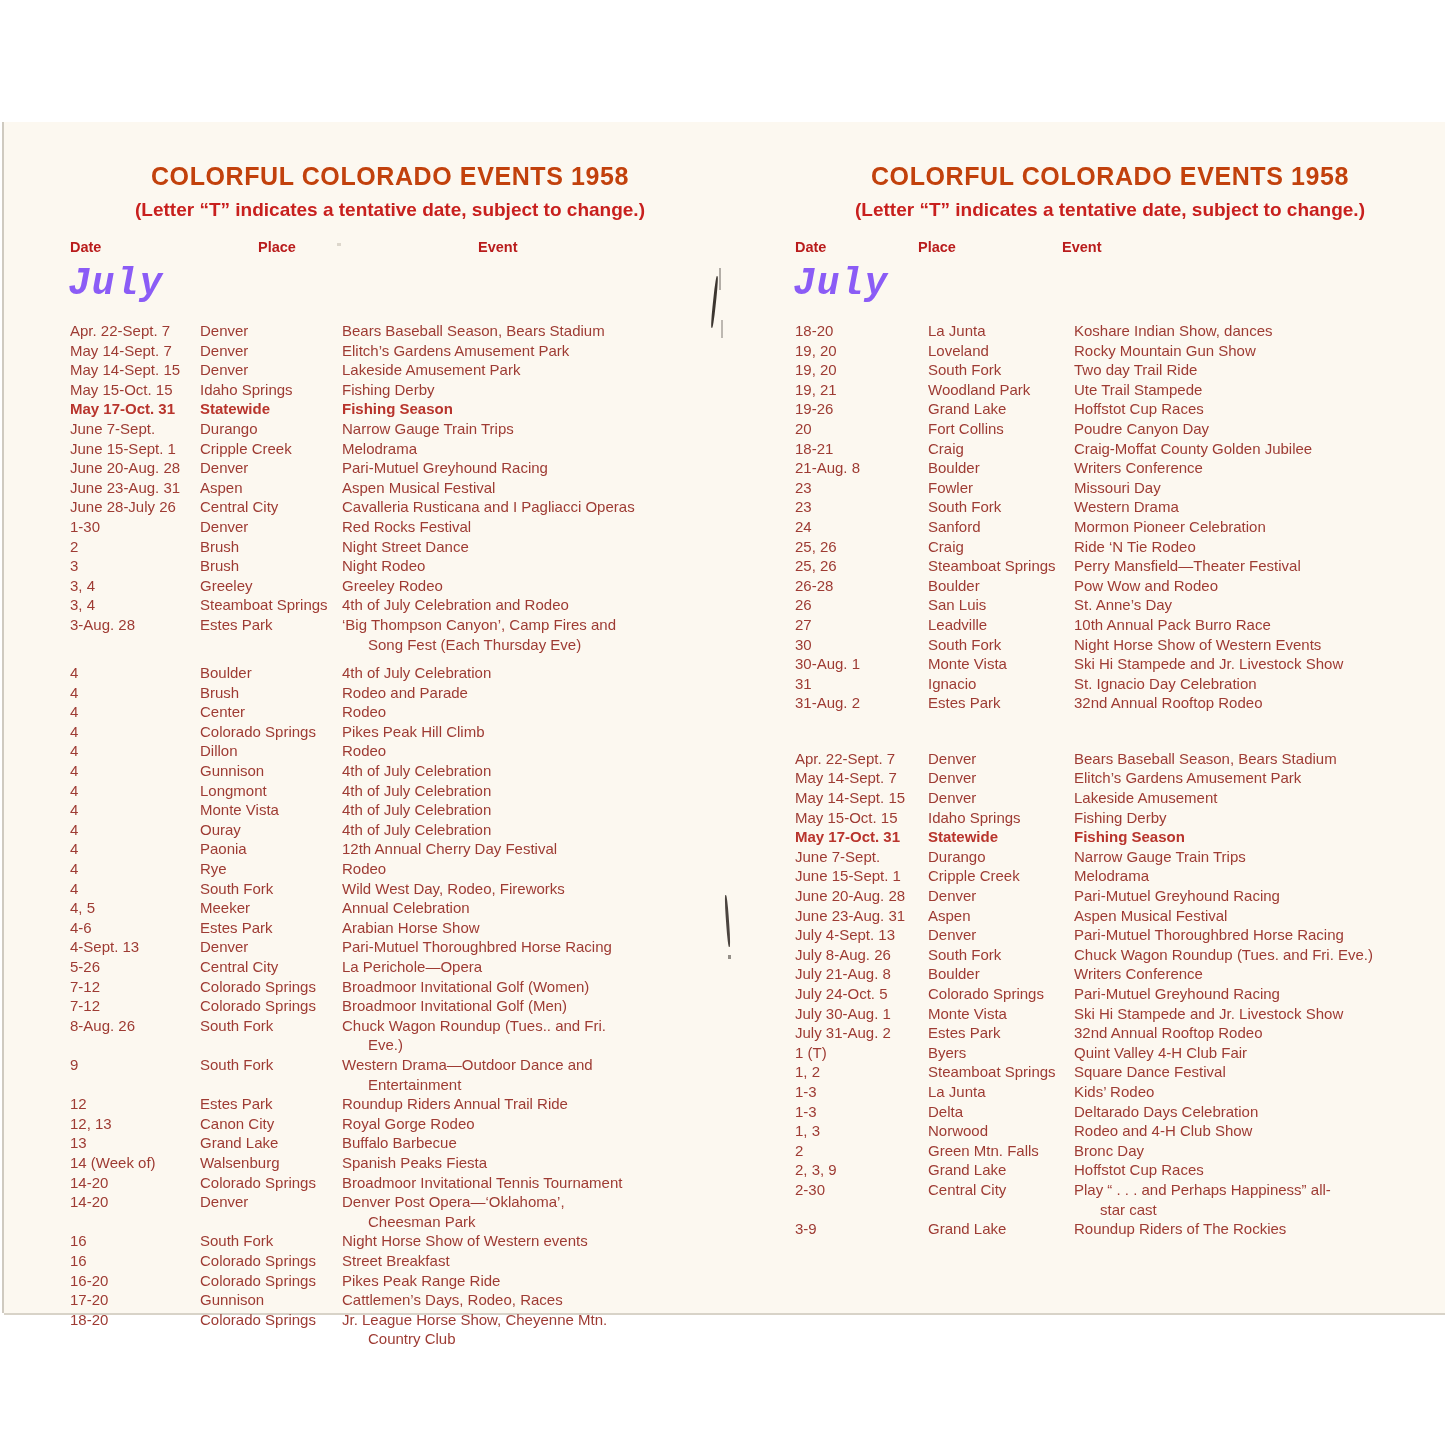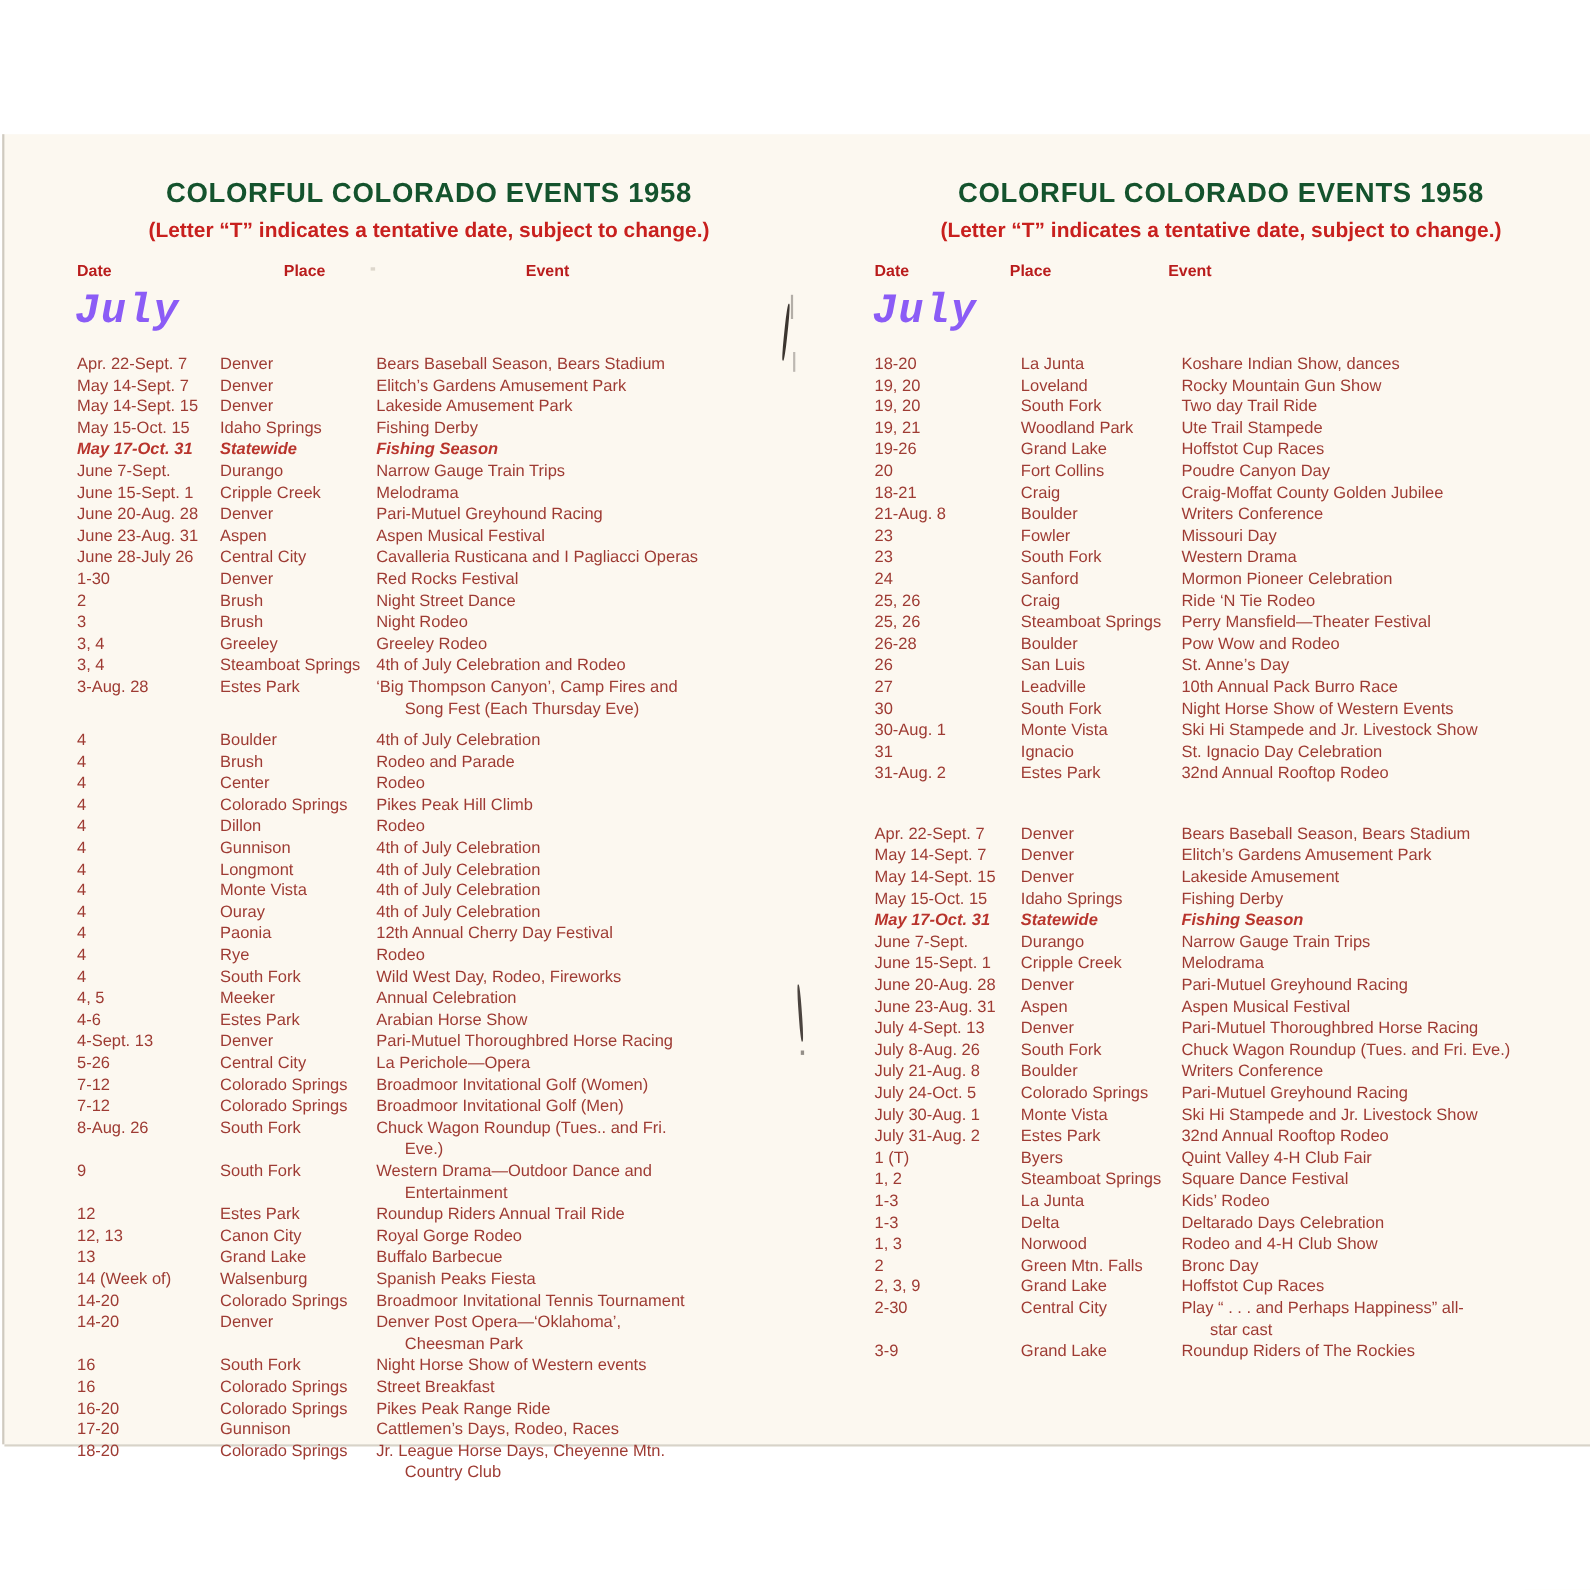--- a/index.html
+++ b/index.html
@@ -35,21 +35,21 @@
   .speck{position:absolute;background:#bdb6a8;opacity:.5;}
 
   .column{position:absolute;top:122px;}
   .col-left{left:60px;width:660px;}
   .col-right{left:785px;width:650px;}
 
   .title{
     text-align:center;
     font-size:25px;font-weight:bold;
     letter-spacing:.6px;
-    color:#14532d;
+    color:#c2410c;
     margin:0;padding-top:40px;
     font-family:"Liberation Sans", sans-serif;
   }
   .subtitle{
     text-align:center;
     font-size:19px;font-weight:bold;
     color:#c8201e;
     margin-top:8px;
   }
   .colheads{position:relative;height:26px;margin-top:18px;}
@@ -84,21 +84,21 @@
     vertical-align:top;
     padding:0;
     font-family:"Liberation Sans", sans-serif;
   }
   .c-date{width:130px;padding-left:10px !important;white-space:nowrap;}
   .c-place{width:138px;padding-right:4px !important;}
   .c-event{}
   .col-right .c-date{width:133px;}
   .col-right .c-place{width:142px;}
 
-  tr.bold td{font-weight:bold;color:#b8342c;font-style:italic;}
+  tr.bold td{font-weight:bold;color:#b8342c;}
   tr.blank td{height:9px;line-height:9px;font-size:1px;}
   .cont{display:block;padding-left:26px;}
 </style>
 </head>
 <body>
 
 <div class="scan">
   <div class="paper"></div>
 
   <div class="gutter-mark gm1"></div>
@@ -352,21 +352,21 @@
             <td class="c-event"><span>Pikes Peak Range Ride</span></td>
           </tr>
           <tr>
             <td class="c-date">17-20</td>
             <td class="c-place">Gunnison</td>
             <td class="c-event"><span>Cattlemen’s Days, Rodeo, Races</span></td>
           </tr>
           <tr>
             <td class="c-date">18-20</td>
             <td class="c-place">Colorado Springs</td>
-            <td class="c-event"><span>Jr. League Horse Days, Cheyenne Mtn.</span><span class="cont">Country Club</span></td>
+            <td class="c-event"><span>Jr. League Horse Show, Cheyenne Mtn.</span><span class="cont">Country Club</span></td>
           </tr>
         </tbody>
       </table>
   </div>
 
   <div class="column col-right">
     <div class="title">COLORFUL COLORADO EVENTS 1958</div>
     <div class="subtitle">(Letter “T” indicates a tentative date, subject to change.)</div>
 
     <div class="colheads">

